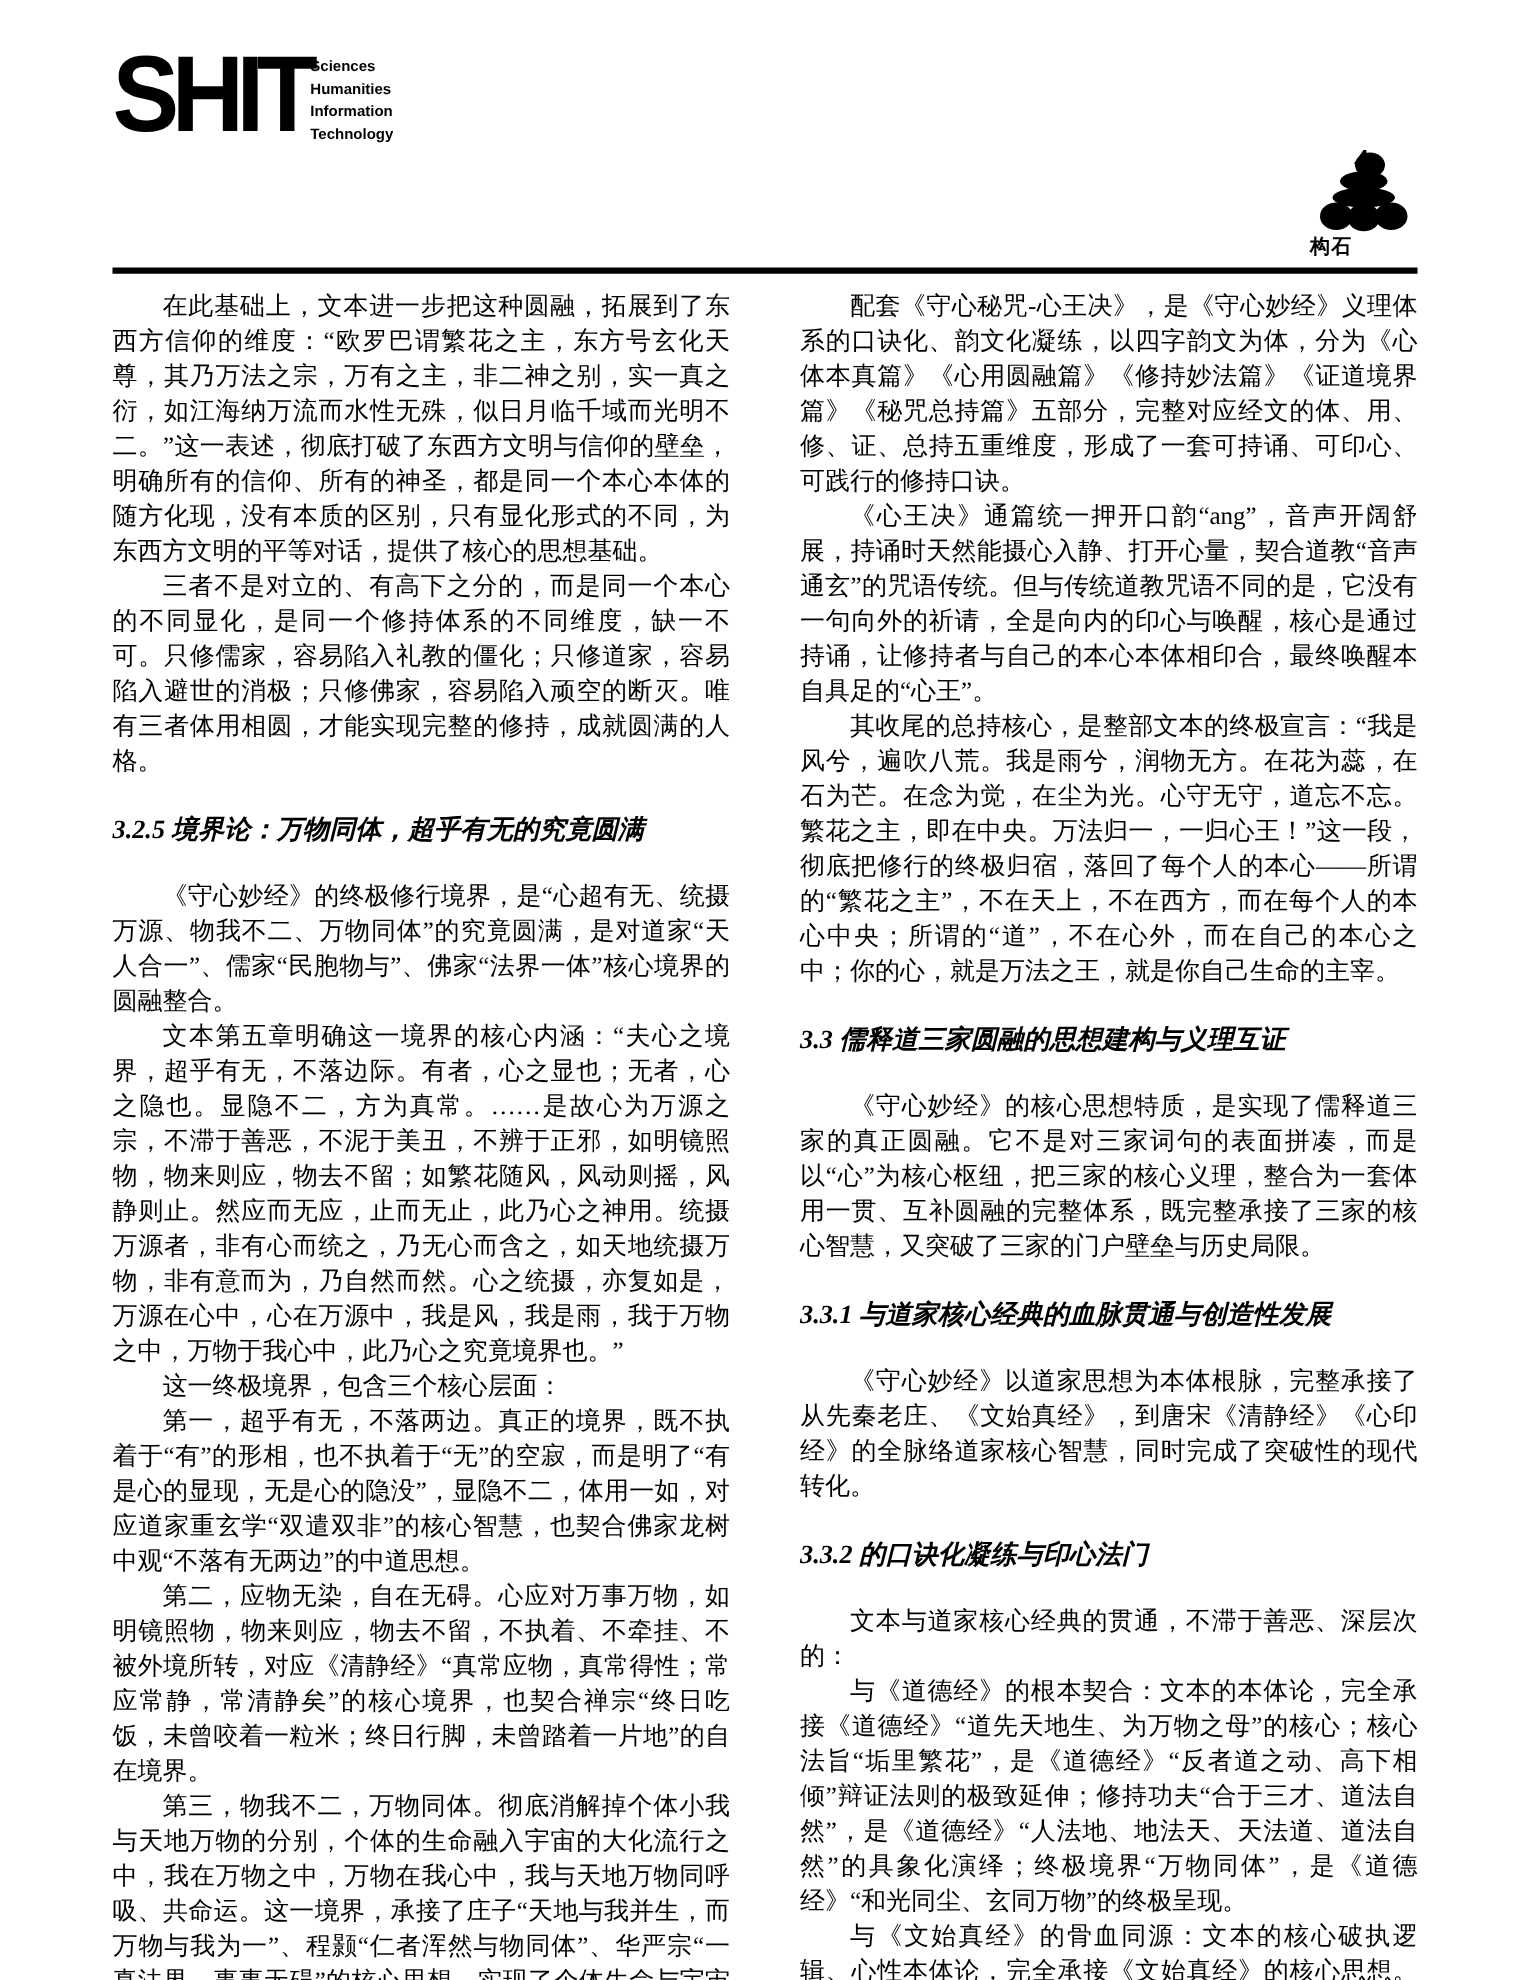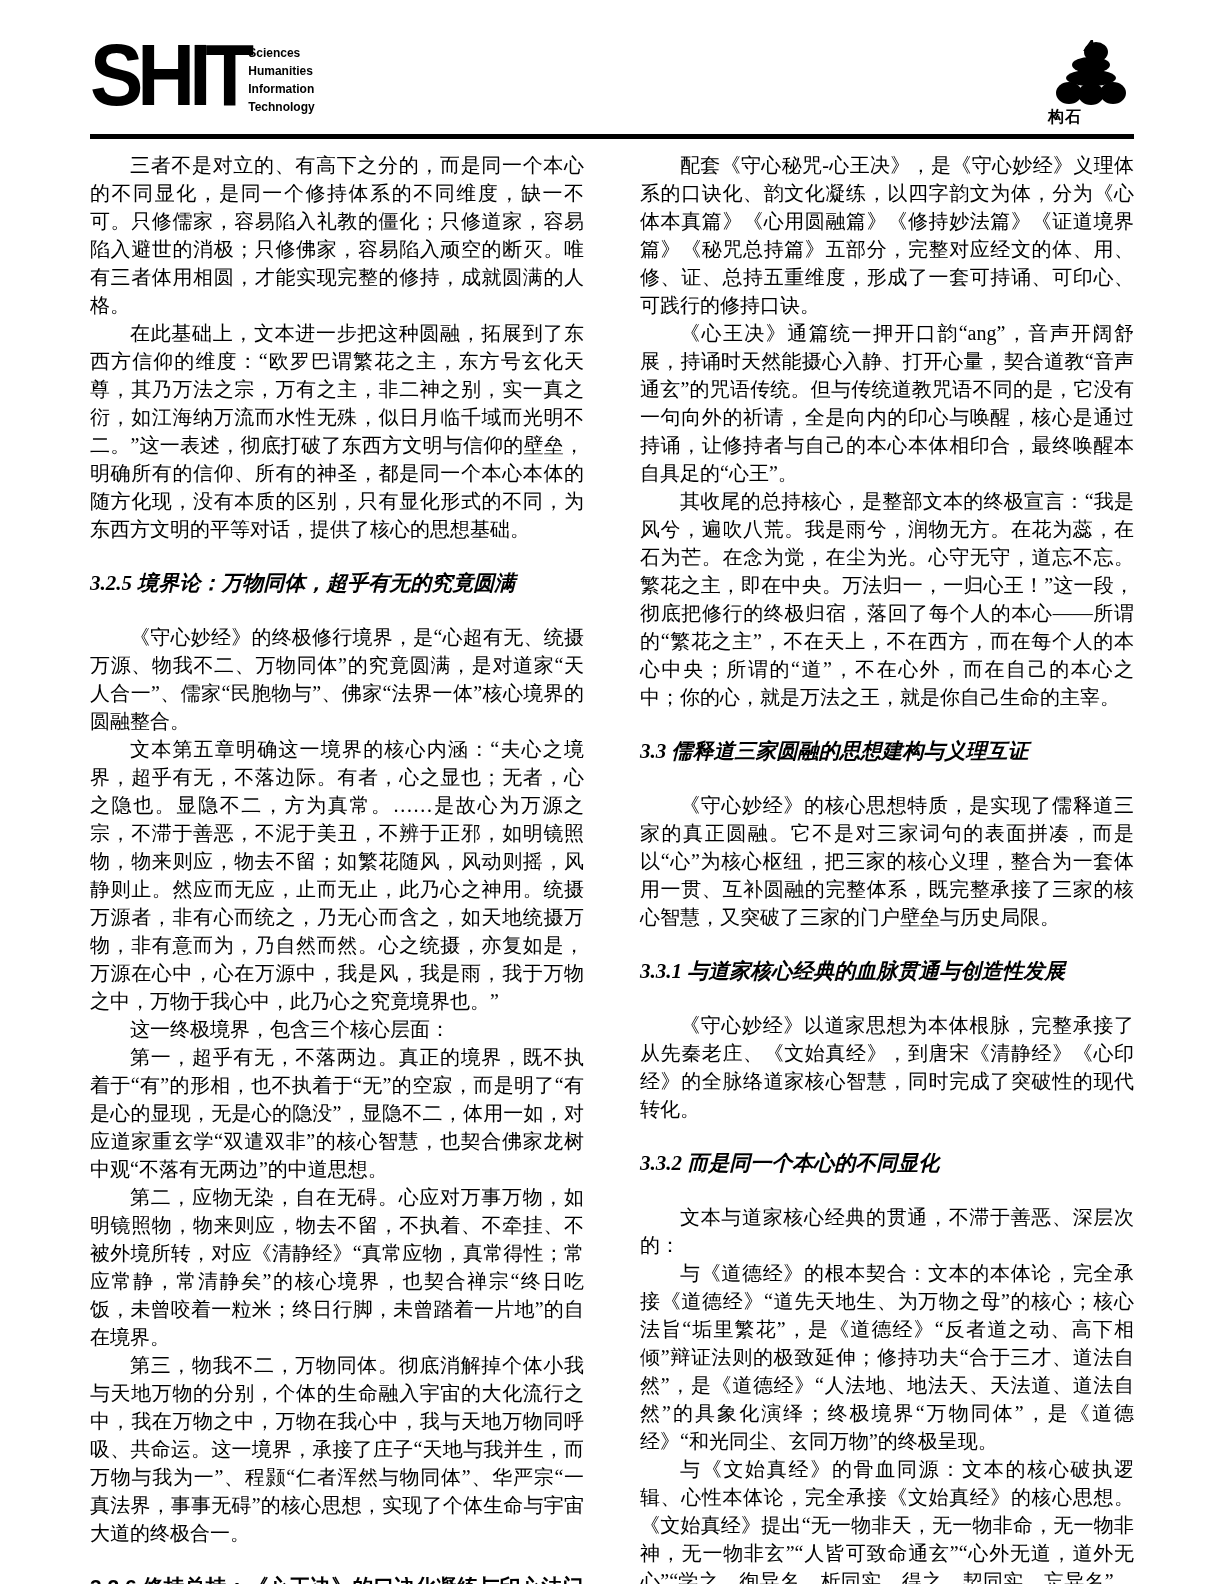--- a/index.html
+++ b/index.html
@@ -10,20 +10,21 @@
     background: #ffffff;
     color: #000000;
     overflow: hidden;
     font-family: "Liberation Serif", "DejaVu Serif", serif;
   }
   
   .header {
     display: flex;
     align-items: flex-start;
     padding: 36px 90px 0 90px;
+    flex-direction: column;
   }
   .brand { display: flex; align-items: flex-start; }
   .brand-logo {
     font-family: "Liberation Sans", "DejaVu Sans", sans-serif;
     font-weight: 800;
     font-size: 80px;
     line-height: 0.92;
     letter-spacing: -6px;
     transform: scaleY(1.08);
     transform-origin: top left;
@@ -120,41 +121,41 @@
       </span>
       <div class="org-name">构石</div>
     </div>
   </div>
 
   <div class="rule"></div>
 
   <div class="content">
 
     <div class="col">
+      <p>在此基础上，文本进一步把这种圆融，拓展到了东西方信仰的维度：“欧罗巴谓繁花之主，东方号玄化天尊，其乃万法之宗，万有之主，非二神之别，实一真之衍，如江海纳万流而水性无殊，似日月临千域而光明不二。”这一表述，彻底打破了东西方文明与信仰的壁垒，明确所有的信仰、所有的神圣，都是同一个本心本体的随方化现，没有本质的区别，只有显化形式的不同，为东西方文明的平等对话，提供了核心的思想基础。</p>
       <p>三者不是对立的、有高下之分的，而是同一个本心的不同显化，是同一个修持体系的不同维度，缺一不可。只修儒家，容易陷入礼教的僵化；只修道家，容易陷入避世的消极；只修佛家，容易陷入顽空的断灭。唯有三者体用相圆，才能实现完整的修持，成就圆满的人格。</p>
-      <p>在此基础上，文本进一步把这种圆融，拓展到了东西方信仰的维度：“欧罗巴谓繁花之主，东方号玄化天尊，其乃万法之宗，万有之主，非二神之别，实一真之衍，如江海纳万流而水性无殊，似日月临千域而光明不二。”这一表述，彻底打破了东西方文明与信仰的壁垒，明确所有的信仰、所有的神圣，都是同一个本心本体的随方化现，没有本质的区别，只有显化形式的不同，为东西方文明的平等对话，提供了核心的思想基础。</p>
       <h3 class="hi">3.2.5 境界论：万物同体，超乎有无的究竟圆满</h3>
       <p>《守心妙经》的终极修行境界，是“心超有无、统摄万源、物我不二、万物同体”的究竟圆满，是对道家“天人合一”、儒家“民胞物与”、佛家“法界一体”核心境界的圆融整合。</p>
       <p>文本第五章明确这一境界的核心内涵：“夫心之境界，超乎有无，不落边际。有者，心之显也；无者，心之隐也。显隐不二，方为真常。……是故心为万源之宗，不滞于善恶，不泥于美丑，不辨于正邪，如明镜照物，物来则应，物去不留；如繁花随风，风动则摇，风静则止。然应而无应，止而无止，此乃心之神用。统摄万源者，非有心而统之，乃无心而含之，如天地统摄万物，非有意而为，乃自然而然。心之统摄，亦复如是，万源在心中，心在万源中，我是风，我是雨，我于万物之中，万物于我心中，此乃心之究竟境界也。”</p>
       <p>这一终极境界，包含三个核心层面：</p>
       <p>第一，超乎有无，不落两边。真正的境界，既不执着于“有”的形相，也不执着于“无”的空寂，而是明了“有是心的显现，无是心的隐没”，显隐不二，体用一如，对应道家重玄学“双遣双非”的核心智慧，也契合佛家龙树中观“不落有无两边”的中道思想。</p>
       <p>第二，应物无染，自在无碍。心应对万事万物，如明镜照物，物来则应，物去不留，不执着、不牵挂、不被外境所转，对应《清静经》“真常应物，真常得性；常应常静，常清静矣”的核心境界，也契合禅宗“终日吃饭，未曾咬着一粒米；终日行脚，未曾踏着一片地”的自在境界。</p>
       <p>第三，物我不二，万物同体。彻底消解掉个体小我与天地万物的分别，个体的生命融入宇宙的大化流行之中，我在万物之中，万物在我心中，我与天地万物同呼吸、共命运。这一境界，承接了庄子“天地与我并生，而万物与我为一”、程颢“仁者浑然与物同体”、华严宗“一真法界，事事无碍”的核心思想，实现了个体生命与宇宙大道的终极合一。</p>
       <h3 class="hb">3.2.6 修持总持：《心王决》的口诀化凝练与印心法门</h3>
     </div>
 
     <div class="col">
       <p>配套《守心秘咒-心王决》，是《守心妙经》义理体系的口诀化、韵文化凝练，以四字韵文为体，分为《心体本真篇》《心用圆融篇》《修持妙法篇》《证道境界篇》《秘咒总持篇》五部分，完整对应经文的体、用、修、证、总持五重维度，形成了一套可持诵、可印心、可践行的修持口诀。</p>
       <p>《心王决》通篇统一押开口韵“ang”，音声开阔舒展，持诵时天然能摄心入静、打开心量，契合道教“音声通玄”的咒语传统。但与传统道教咒语不同的是，它没有一句向外的祈请，全是向内的印心与唤醒，核心是通过持诵，让修持者与自己的本心本体相印合，最终唤醒本自具足的“心王”。</p>
       <p>其收尾的总持核心，是整部文本的终极宣言：“我是风兮，遍吹八荒。我是雨兮，润物无方。在花为蕊，在石为芒。在念为觉，在尘为光。心守无守，道忘不忘。繁花之主，即在中央。万法归一，一归心王！”这一段，彻底把修行的终极归宿，落回了每个人的本心——所谓的“繁花之主”，不在天上，不在西方，而在每个人的本心中央；所谓的“道”，不在心外，而在自己的本心之中；你的心，就是万法之王，就是你自己生命的主宰。</p>
       <h3 class="hi">3.3 儒释道三家圆融的思想建构与义理互证</h3>
       <p>《守心妙经》的核心思想特质，是实现了儒释道三家的真正圆融。它不是对三家词句的表面拼凑，而是以“心”为核心枢纽，把三家的核心义理，整合为一套体用一贯、互补圆融的完整体系，既完整承接了三家的核心智慧，又突破了三家的门户壁垒与历史局限。</p>
       <h3 class="hi">3.3.1 与道家核心经典的血脉贯通与创造性发展</h3>
       <p>《守心妙经》以道家思想为本体根脉，完整承接了从先秦老庄、《文始真经》，到唐宋《清静经》《心印经》的全脉络道家核心智慧，同时完成了突破性的现代转化。</p>
-      <h3 class="hi">3.3.2 而是同一个本心的不同显化</h3>
+      <h3 class="hi">3.3.2 的口诀化凝练与印心法门</h3>
       <p>文本与道家核心经典的贯通，不滞于善恶、深层次的：</p>
       <p>与《道德经》的根本契合：文本的本体论，完全承接《道德经》“道先天地生、为万物之母”的核心；核心法旨“垢里繁花”，是《道德经》“反者道之动、高下相倾”辩证法则的极致延伸；修持功夫“合于三才、道法自然”，是《道德经》“人法地、地法天、天法道、道法自然”的具象化演绎；终极境界“万物同体”，是《道德经》“和光同尘、玄同万物”的终极呈现。</p>
       <p>与《文始真经》的骨血同源：文本的核心破执逻辑、心性本体论，完全承接《文始真经》的核心思想。《文始真经》提出“无一物非天，无一物非命，无一物非神，无一物非玄”“人皆可致命通玄”“心外无道，道外无心”“学之，徇异名，析同实。得之，契同实，忘异名”，正是文本“垢里繁花”“万法归心”“破尽分别”的直</p>
     </div>
 
   </div>
 
 </div>
 
 </body></html>

